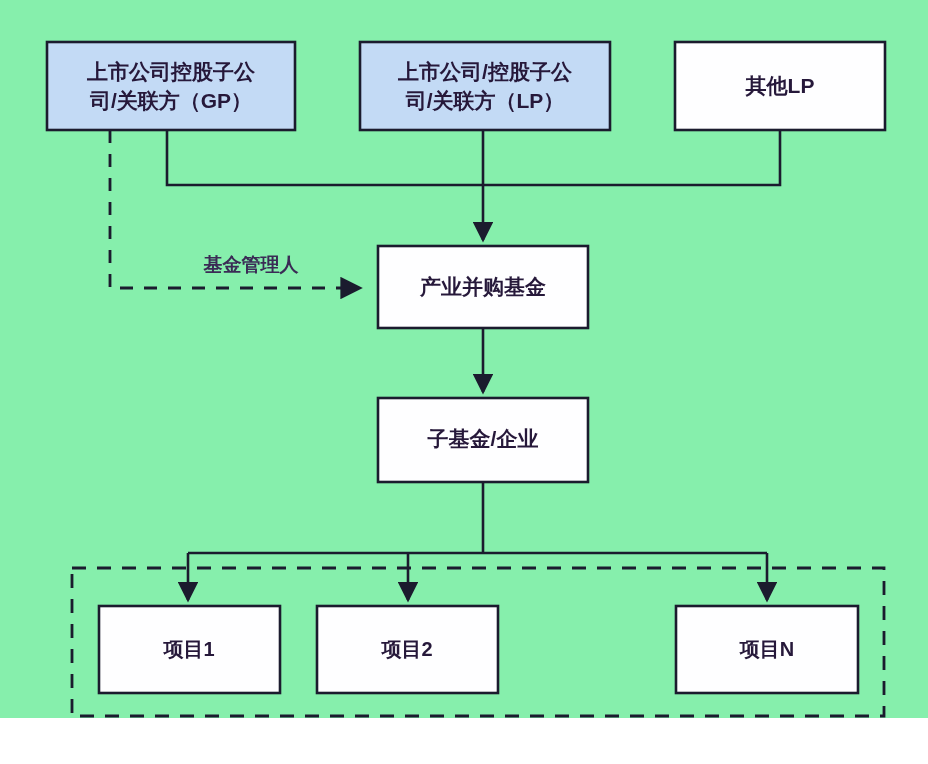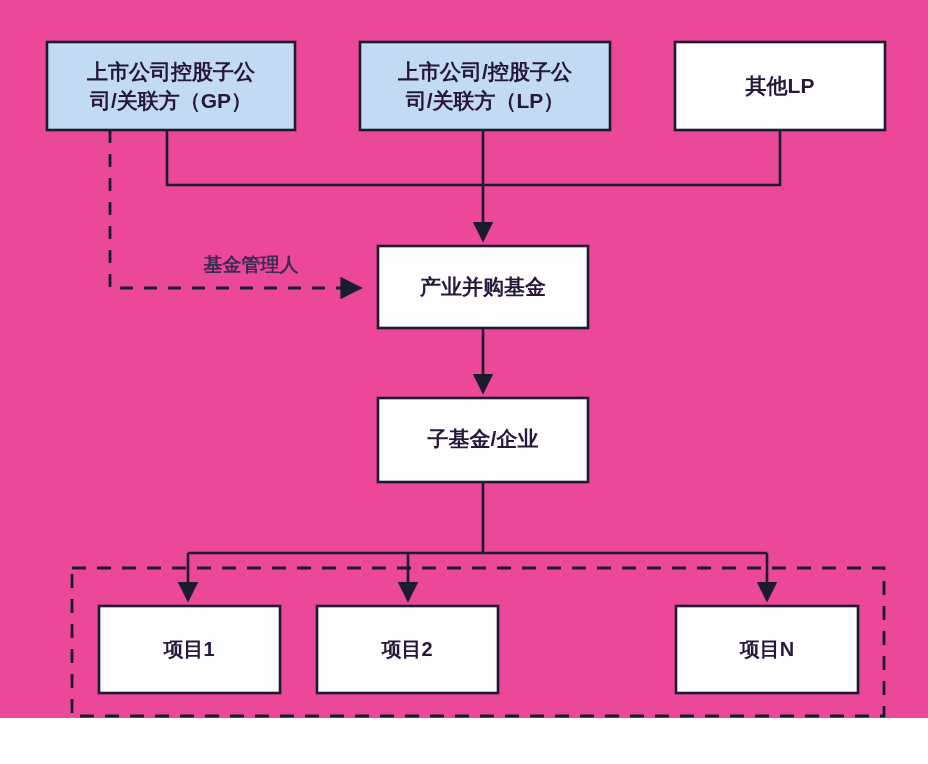--- a/index.html
+++ b/index.html
@@ -10,21 +10,21 @@
   body {
     width: 928px;
     height: 764px;
     font-family: "Liberation Sans", "DejaVu Sans", sans-serif;
     overflow: hidden;
   }
   #diagram-root {
     position: relative;
     width: 928px;
     height: 718px;
-    background: #ec4899;
+    background: #86efac;
   }
   svg#flow {
     position: absolute;
     left: 0;
     top: 0;
     width: 928px;
     height: 764px;
   }
   .node-rect {
     stroke: #1b1b2e;

